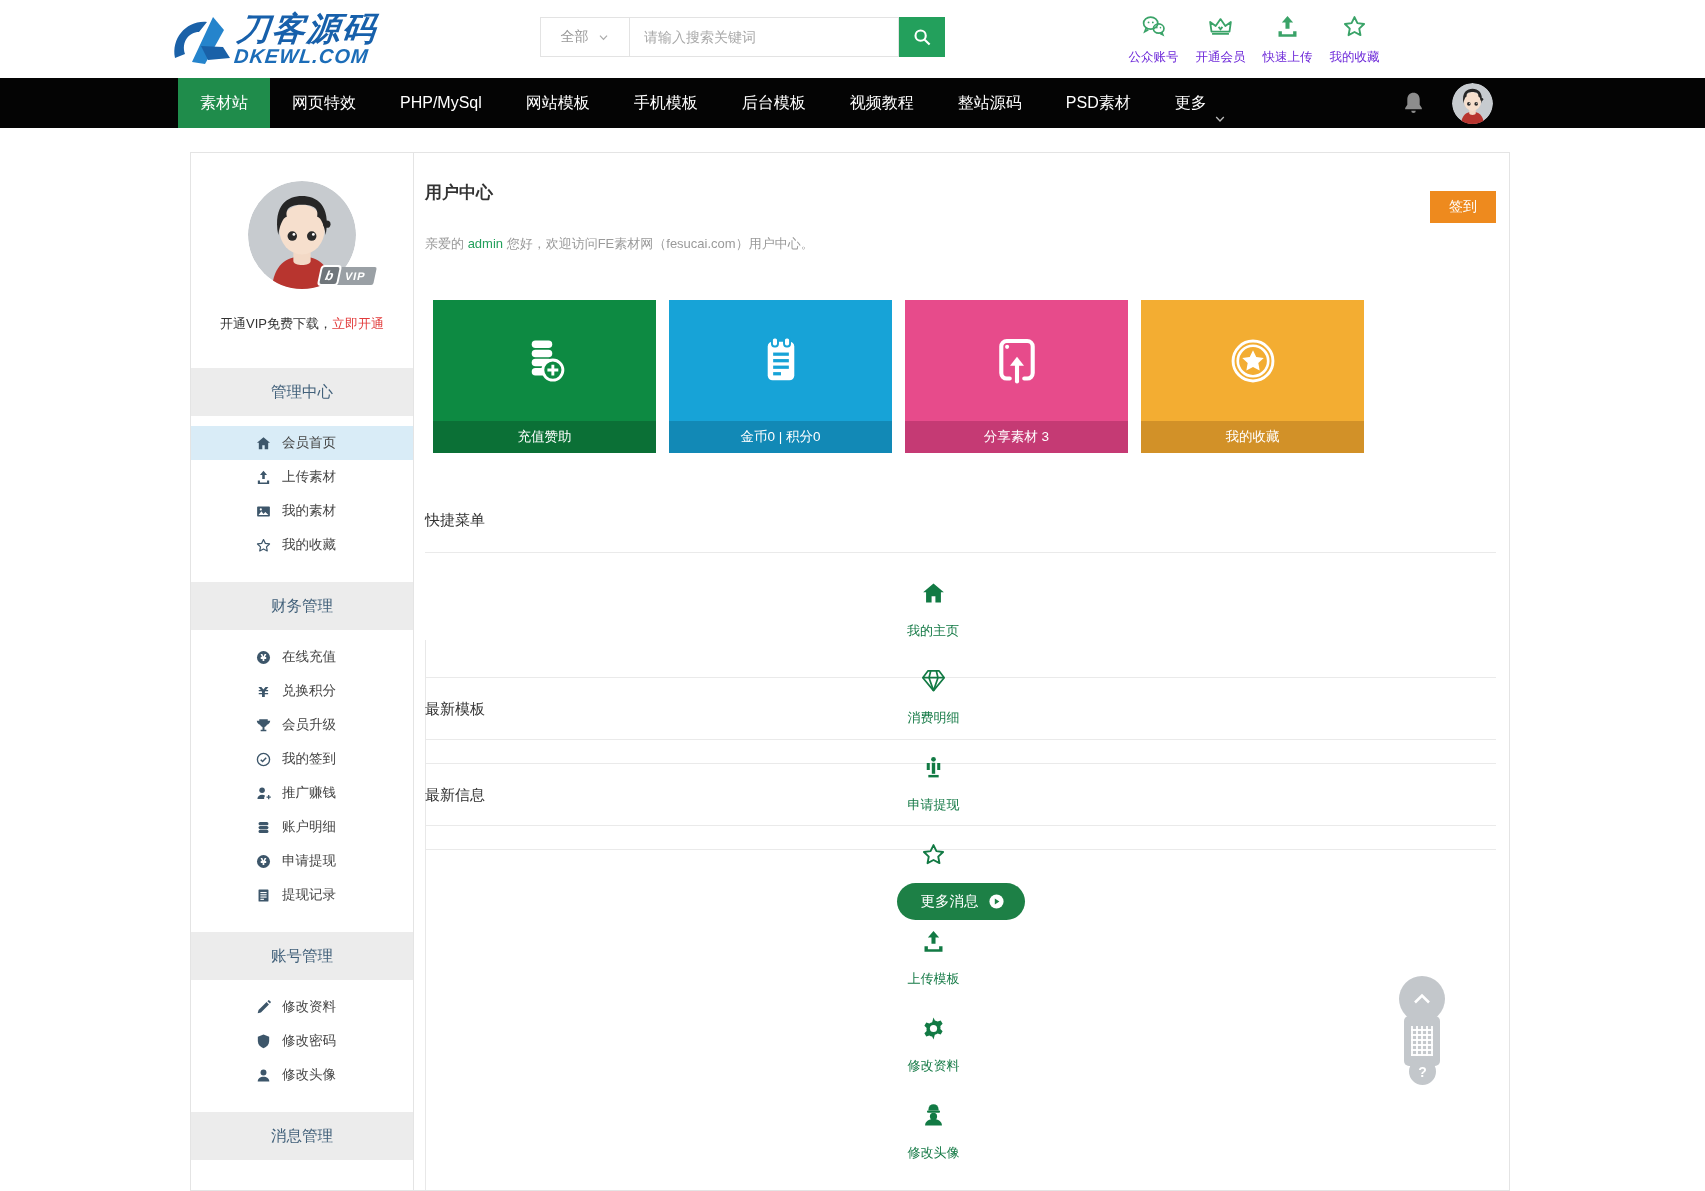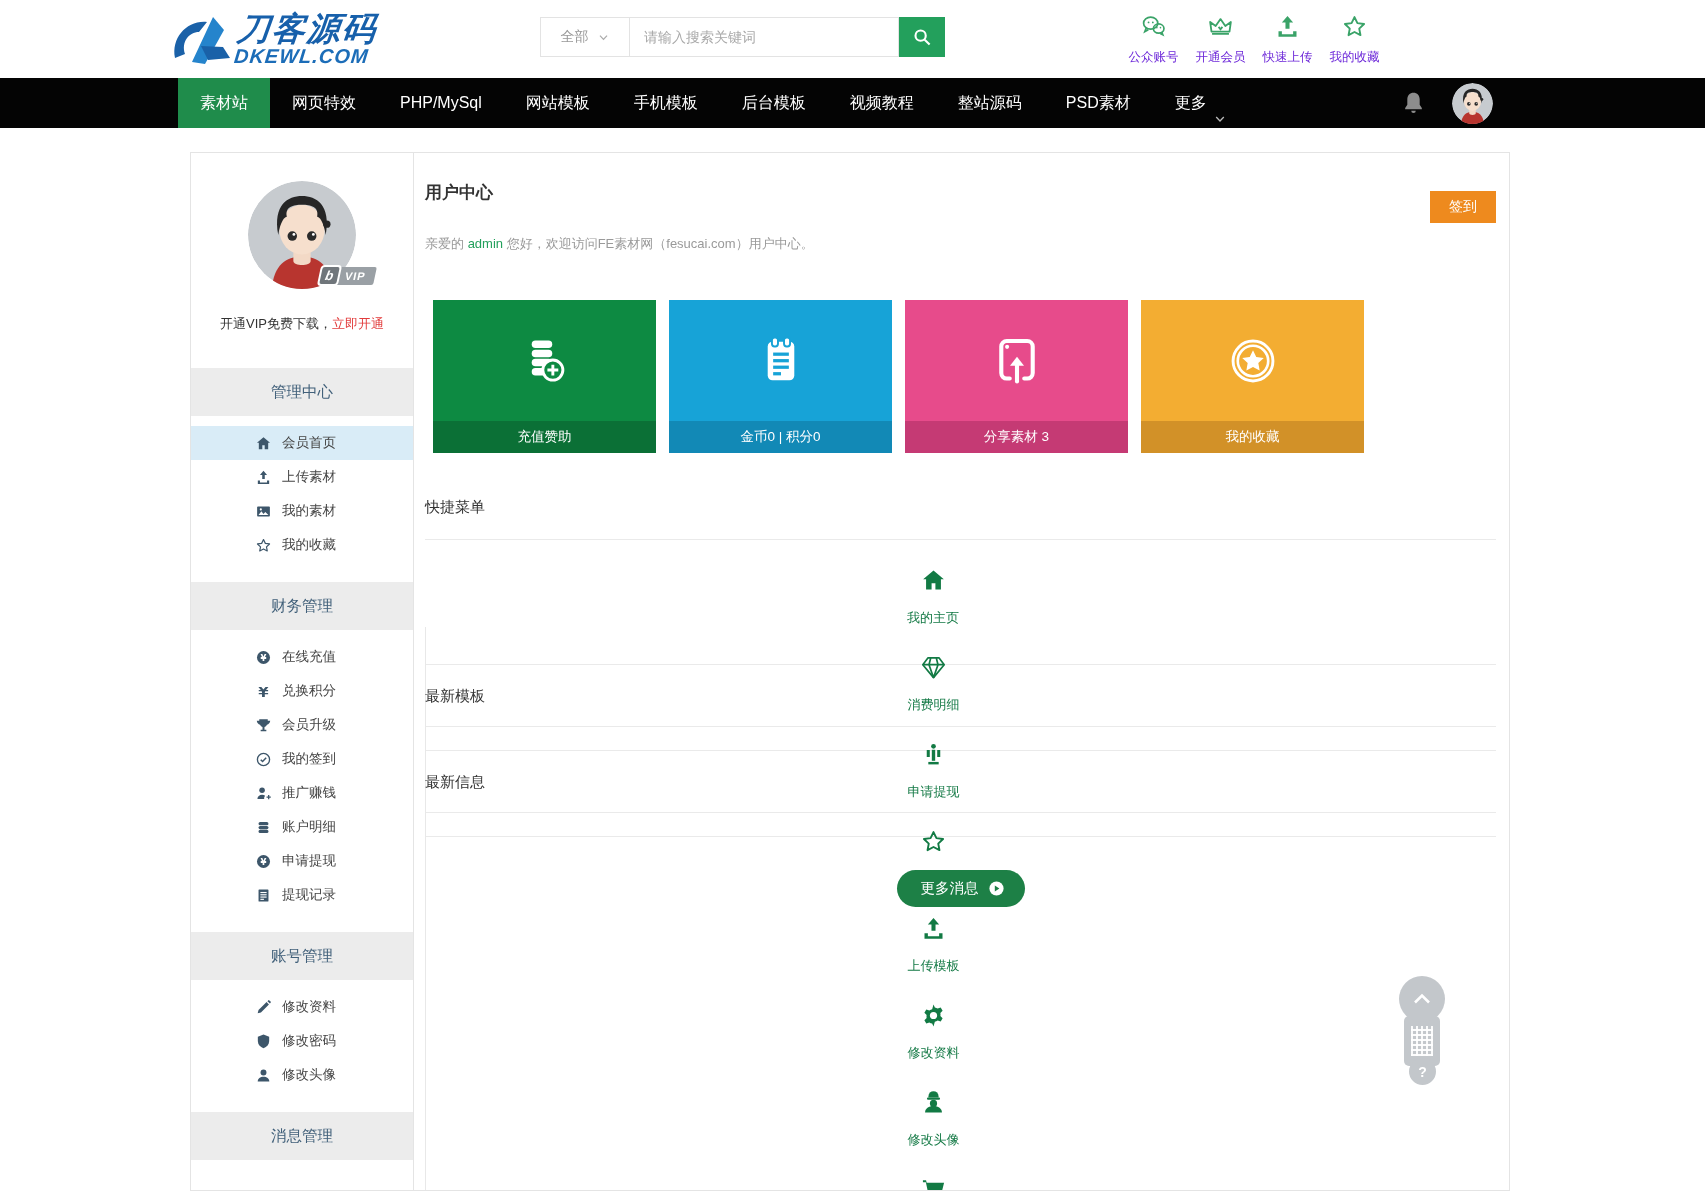--- a/index.html
+++ b/index.html
@@ -74,21 +74,21 @@
                 font-size:14px; cursor:pointer; margin-top:10px; font-family:inherit; }
   .greeting { margin-top:12px; font-size:13px; color:#9a9a9a; }
   .greeting .uname { color:#23a05c; }
 
   .cards { display:flex; gap:13px; margin:47px 0 0 8px; }
   .card { width:223px; height:147px; cursor:pointer; }
   .card-body { height:121px; background:var(--c); display:flex; align-items:center; justify-content:center; }
   .card-body .ic { width:58px; height:58px; display:block; }
   .card-foot { height:32px; line-height:32px; text-align:center; color:#fff; font-size:13.5px; }
 
-  .qm-title, .section-title { margin-top:51px; font-size:15px; color:#333; }
+  .qm-title, .section-title { margin-top:64px; font-size:15px; color:#333; }
   .rule { border:0; border-top:1px solid #eaeaea; margin-top:22px; }
   .quick-row { display:flex; width:1016px; height:100px;flex-direction:column; }
   .qm-cell { flex:1; text-align:center; padding-top:27px; cursor:pointer; border-left:1px solid #e8e8e8; }
   .qm-cell:first-child { border-left:0; }
   .qm-cell .ic { width:27px; height:27px; display:inline-block; color:#127a44; }
   .qm-cell .lb { display:block; margin-top:11px; font-size:13px; color:#157a46; }
   .row-rule { border:0; border-top:1px solid #eaeaea; margin-top:24px; }
   .section-title { margin-top:22px; }
   .sec-rule1 { border:0; border-top:1px solid #eaeaea; margin-top:20px; }
   .sec-rule2 { border:0; border-top:1px solid #eaeaea; margin-top:23px; }

